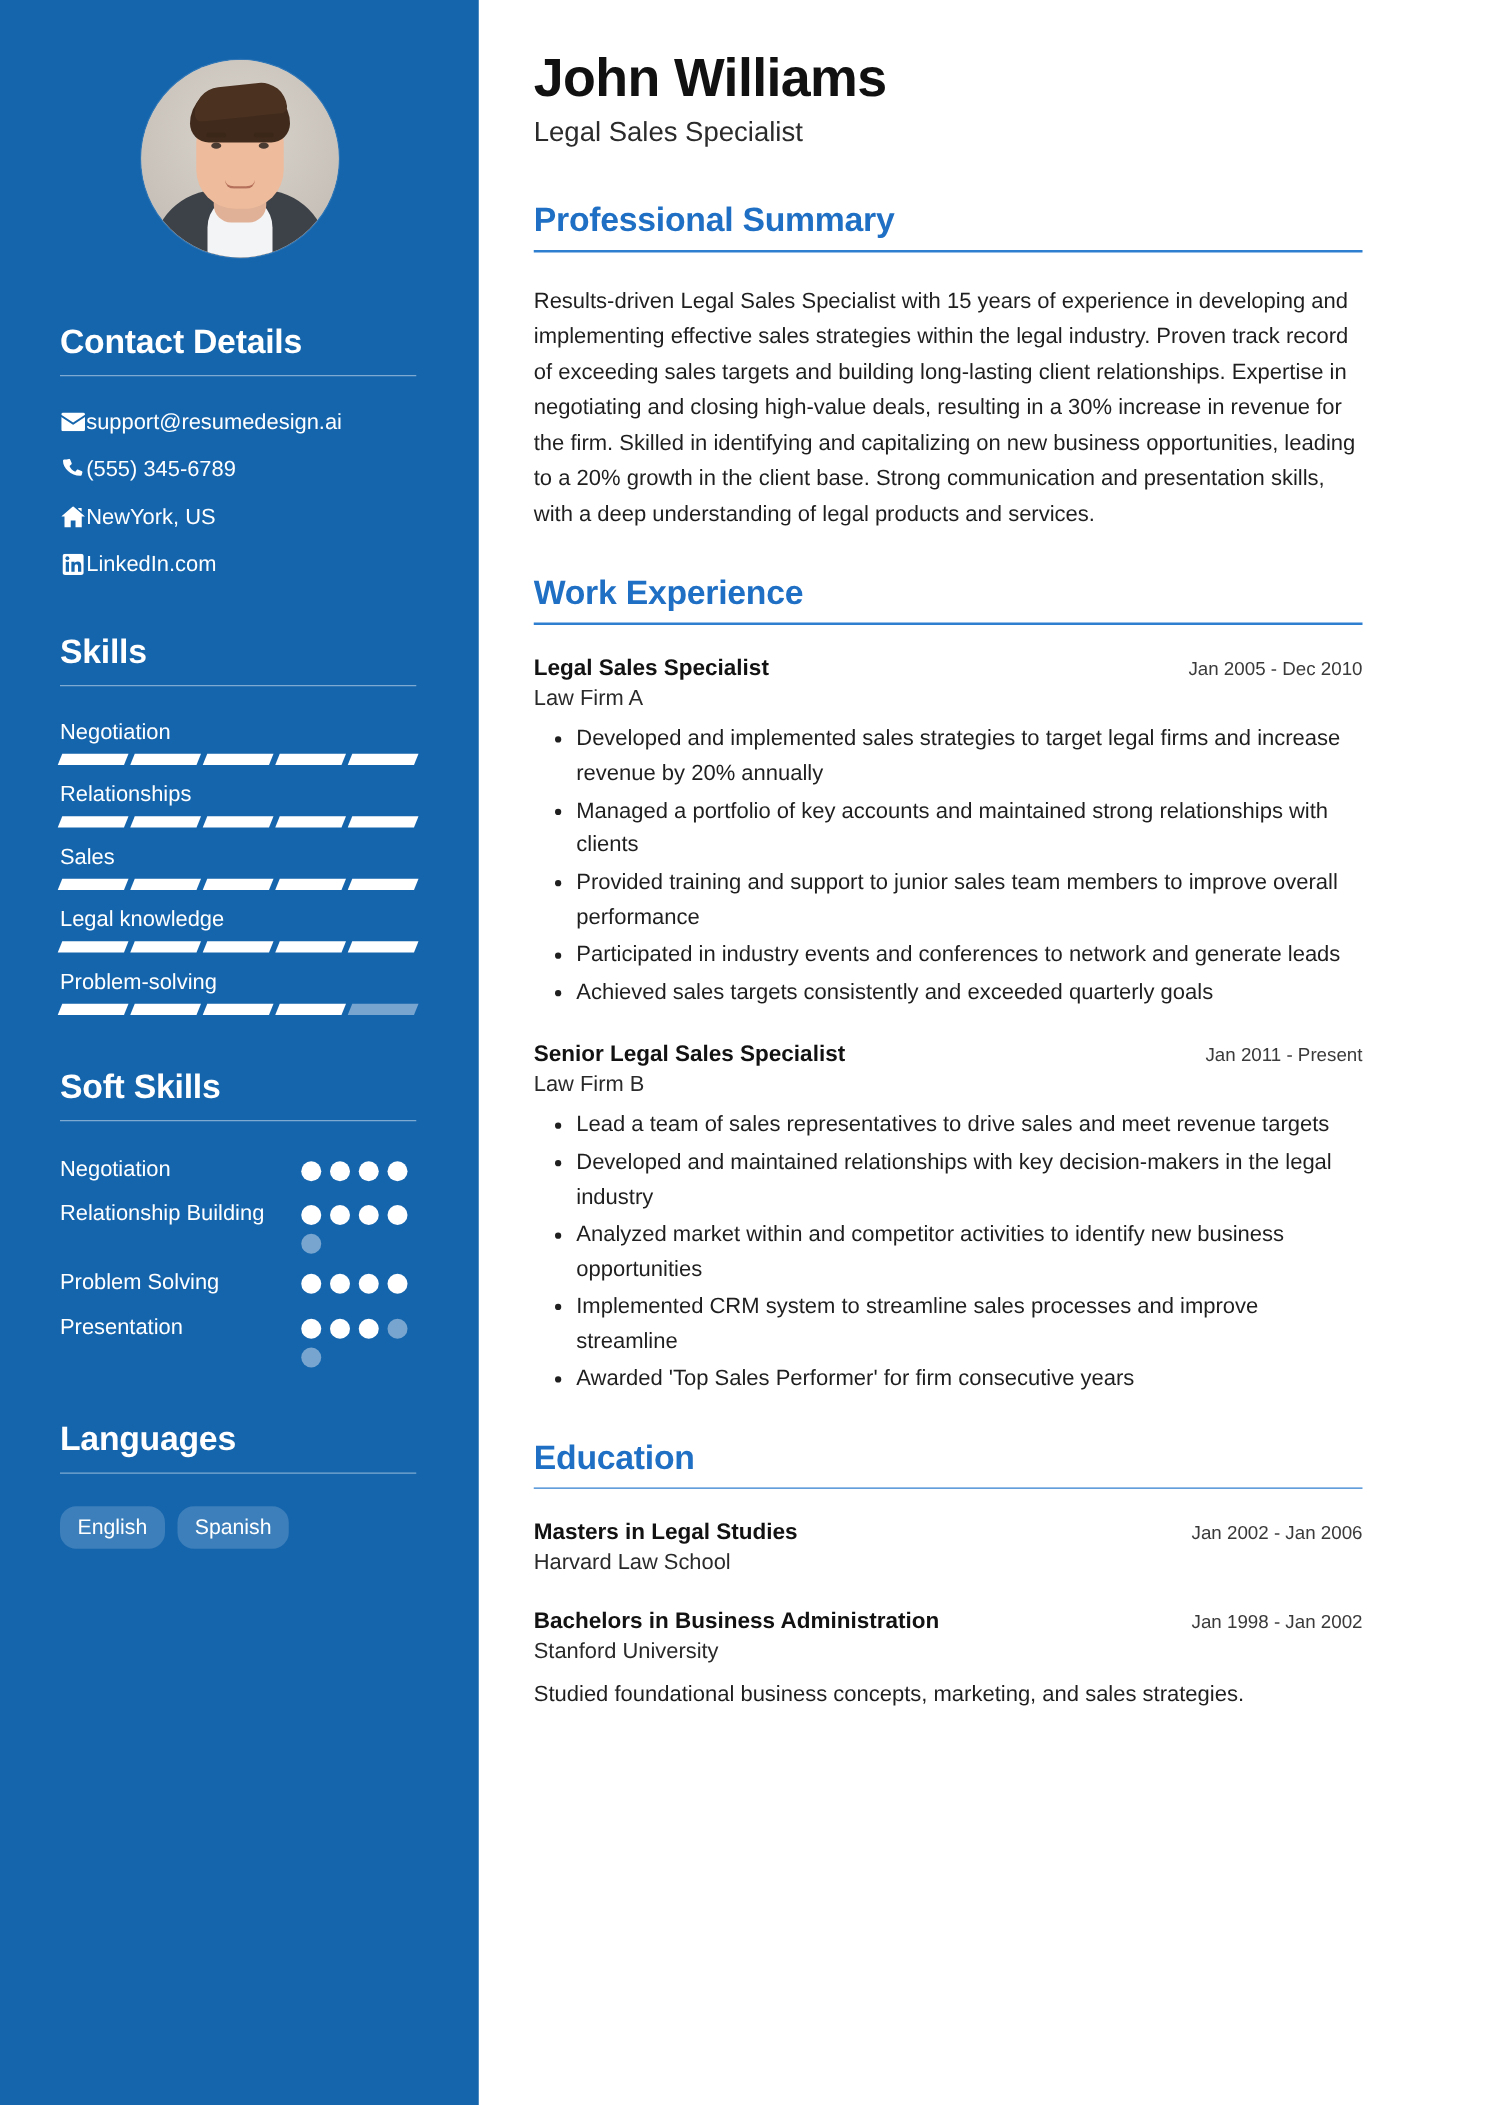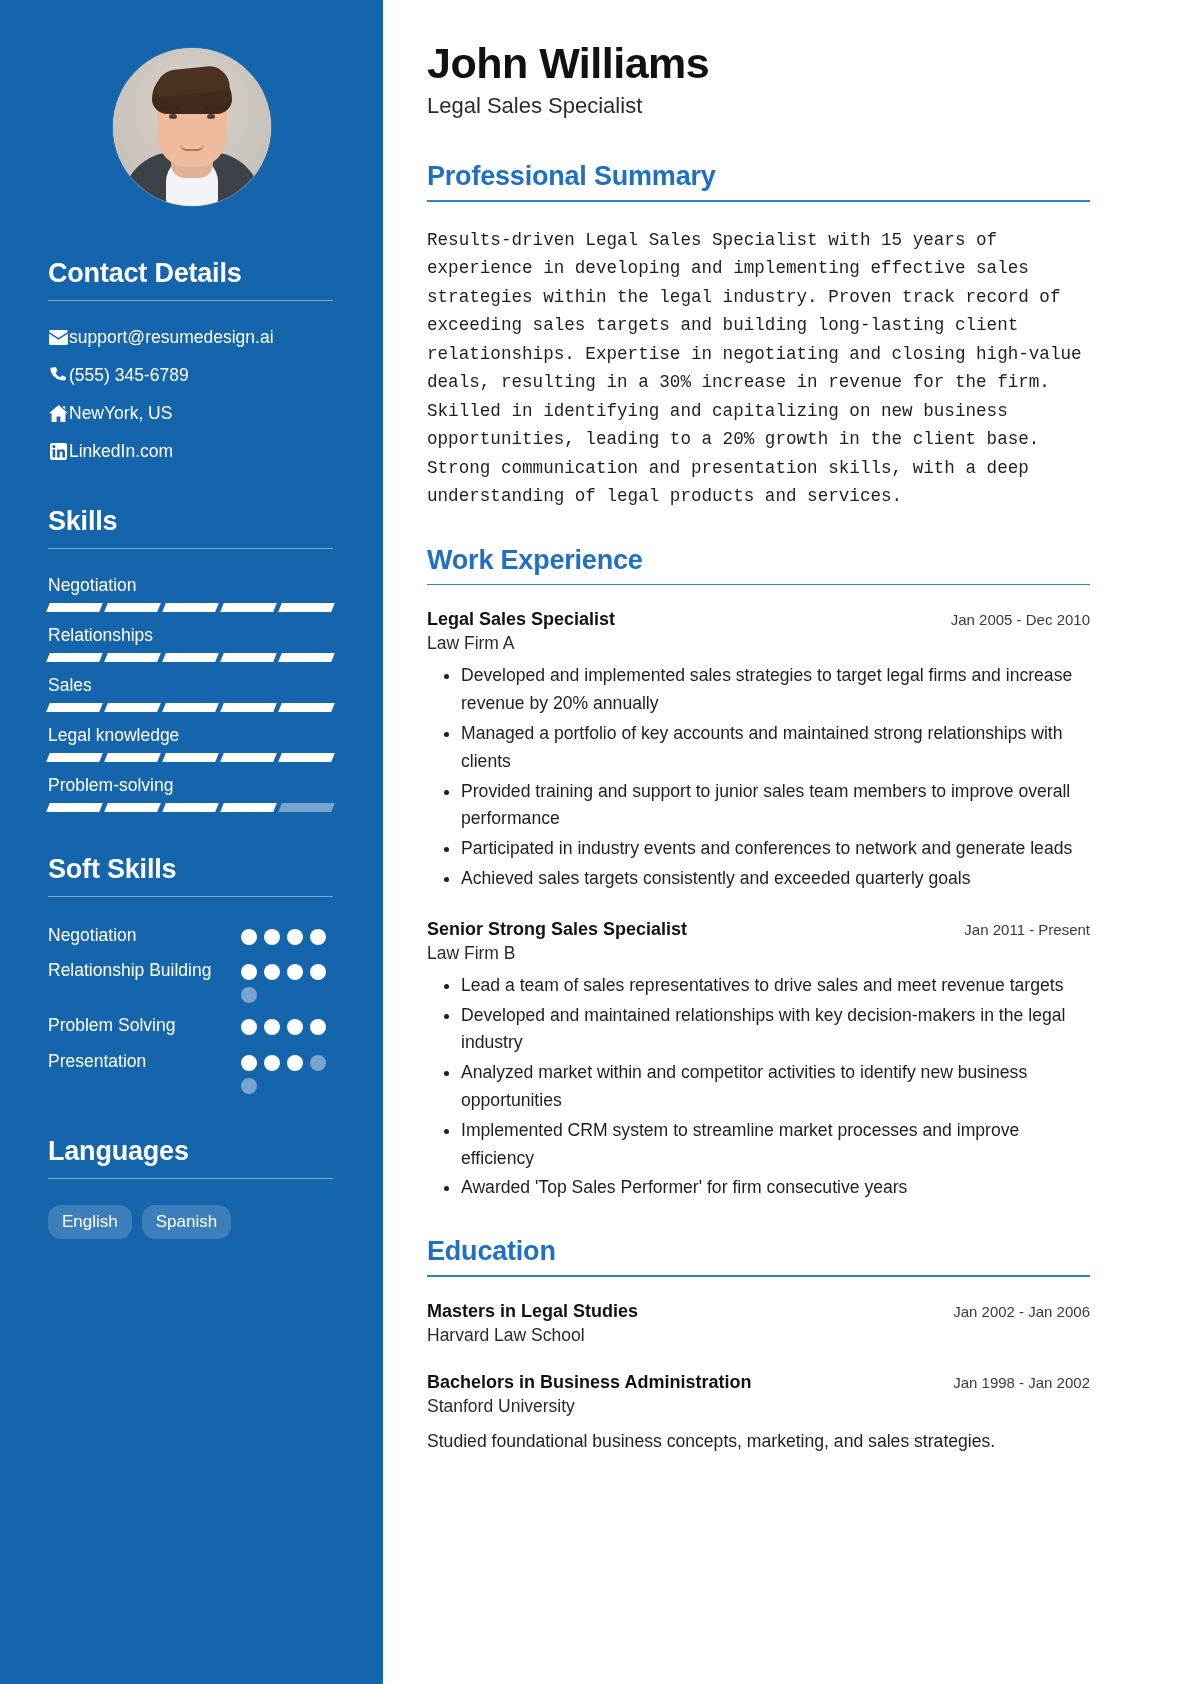--- a/index.html
+++ b/index.html
@@ -248,21 +248,20 @@
     height: 1.6px;
     background: #2f7fd0;
     margin-bottom: 24px;
   }
   .section { margin-bottom: 34px; }
 
   .summary {
     font-size: 17.6px;
     line-height: 1.62;
     color: #1f1f1f;
-    font-family: Liberation Mono, monospace;
   }
 
   .entry { margin-bottom: 26px; }
   .entry-head {
     display: flex;
     justify-content: space-between;
     align-items: baseline;
     gap: 14px;
   }
   .entry-title {
@@ -506,29 +505,29 @@
             <ul class="bullets">
               <li>Developed and implemented sales strategies to target legal firms and increase revenue by 20% annually</li>
               <li>Managed a portfolio of key accounts and maintained strong relationships with clients</li>
               <li>Provided training and support to junior sales team members to improve overall performance</li>
               <li>Participated in industry events and conferences to network and generate leads</li>
               <li>Achieved sales targets consistently and exceeded quarterly goals</li>
             </ul>
           </div>
           <div class="entry">
             <div class="entry-head">
-              <div class="entry-title">Senior Strong Sales Specialist</div>
+              <div class="entry-title">Senior Legal Sales Specialist</div>
               <div class="entry-date">Jan 2011 - Present</div>
             </div>
             <div class="entry-org">Law Firm B</div>
             <ul class="bullets">
               <li>Lead a team of sales representatives to drive sales and meet revenue targets</li>
               <li>Developed and maintained relationships with key decision-makers in the legal industry</li>
               <li>Analyzed market within and competitor activities to identify new business opportunities</li>
-              <li>Implemented CRM system to streamline market processes and improve efficiency</li>
+              <li>Implemented CRM system to streamline sales processes and improve streamline</li>
               <li>Awarded 'Top Sales Performer' for firm consecutive years</li>
             </ul>
           </div>
         </div>
     </section>
 
     <section class="section">
       <div class="sec-head">Education</div>
       <div class="sec-rule"></div>
       <div id="edu-list">

